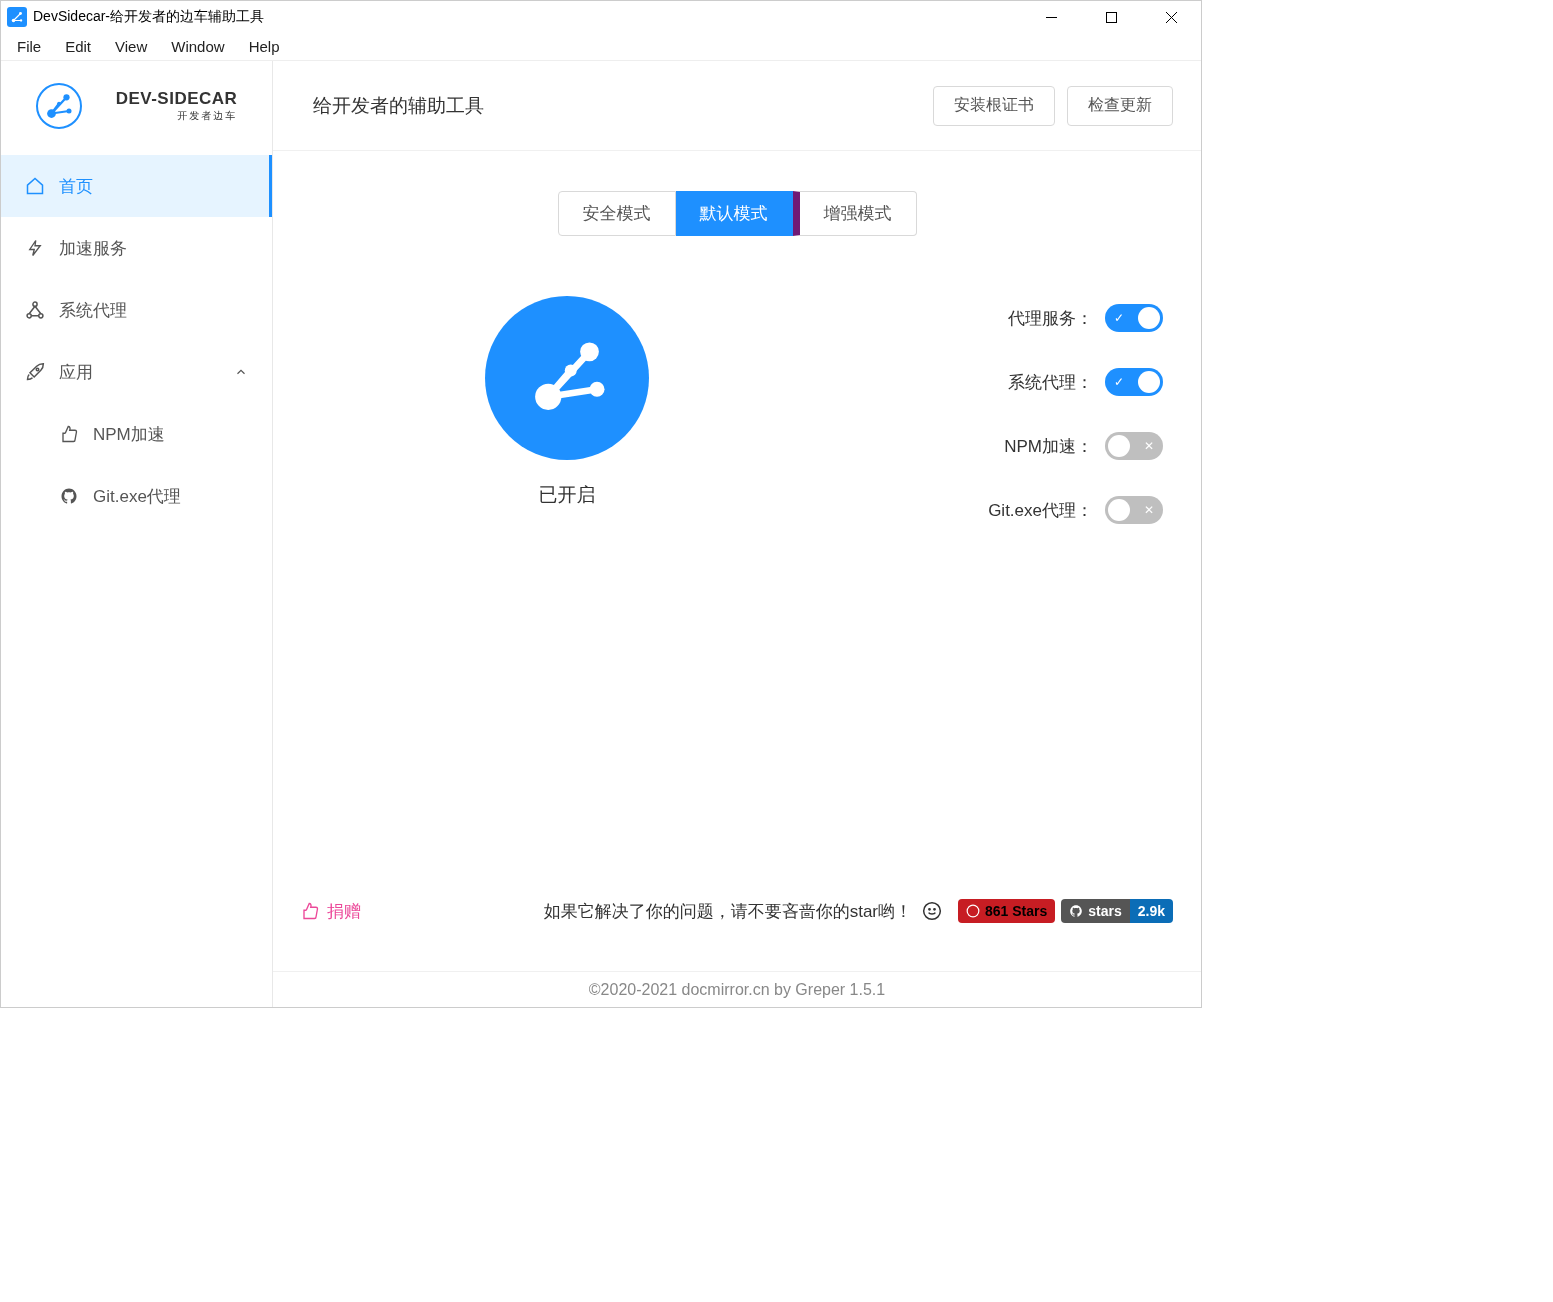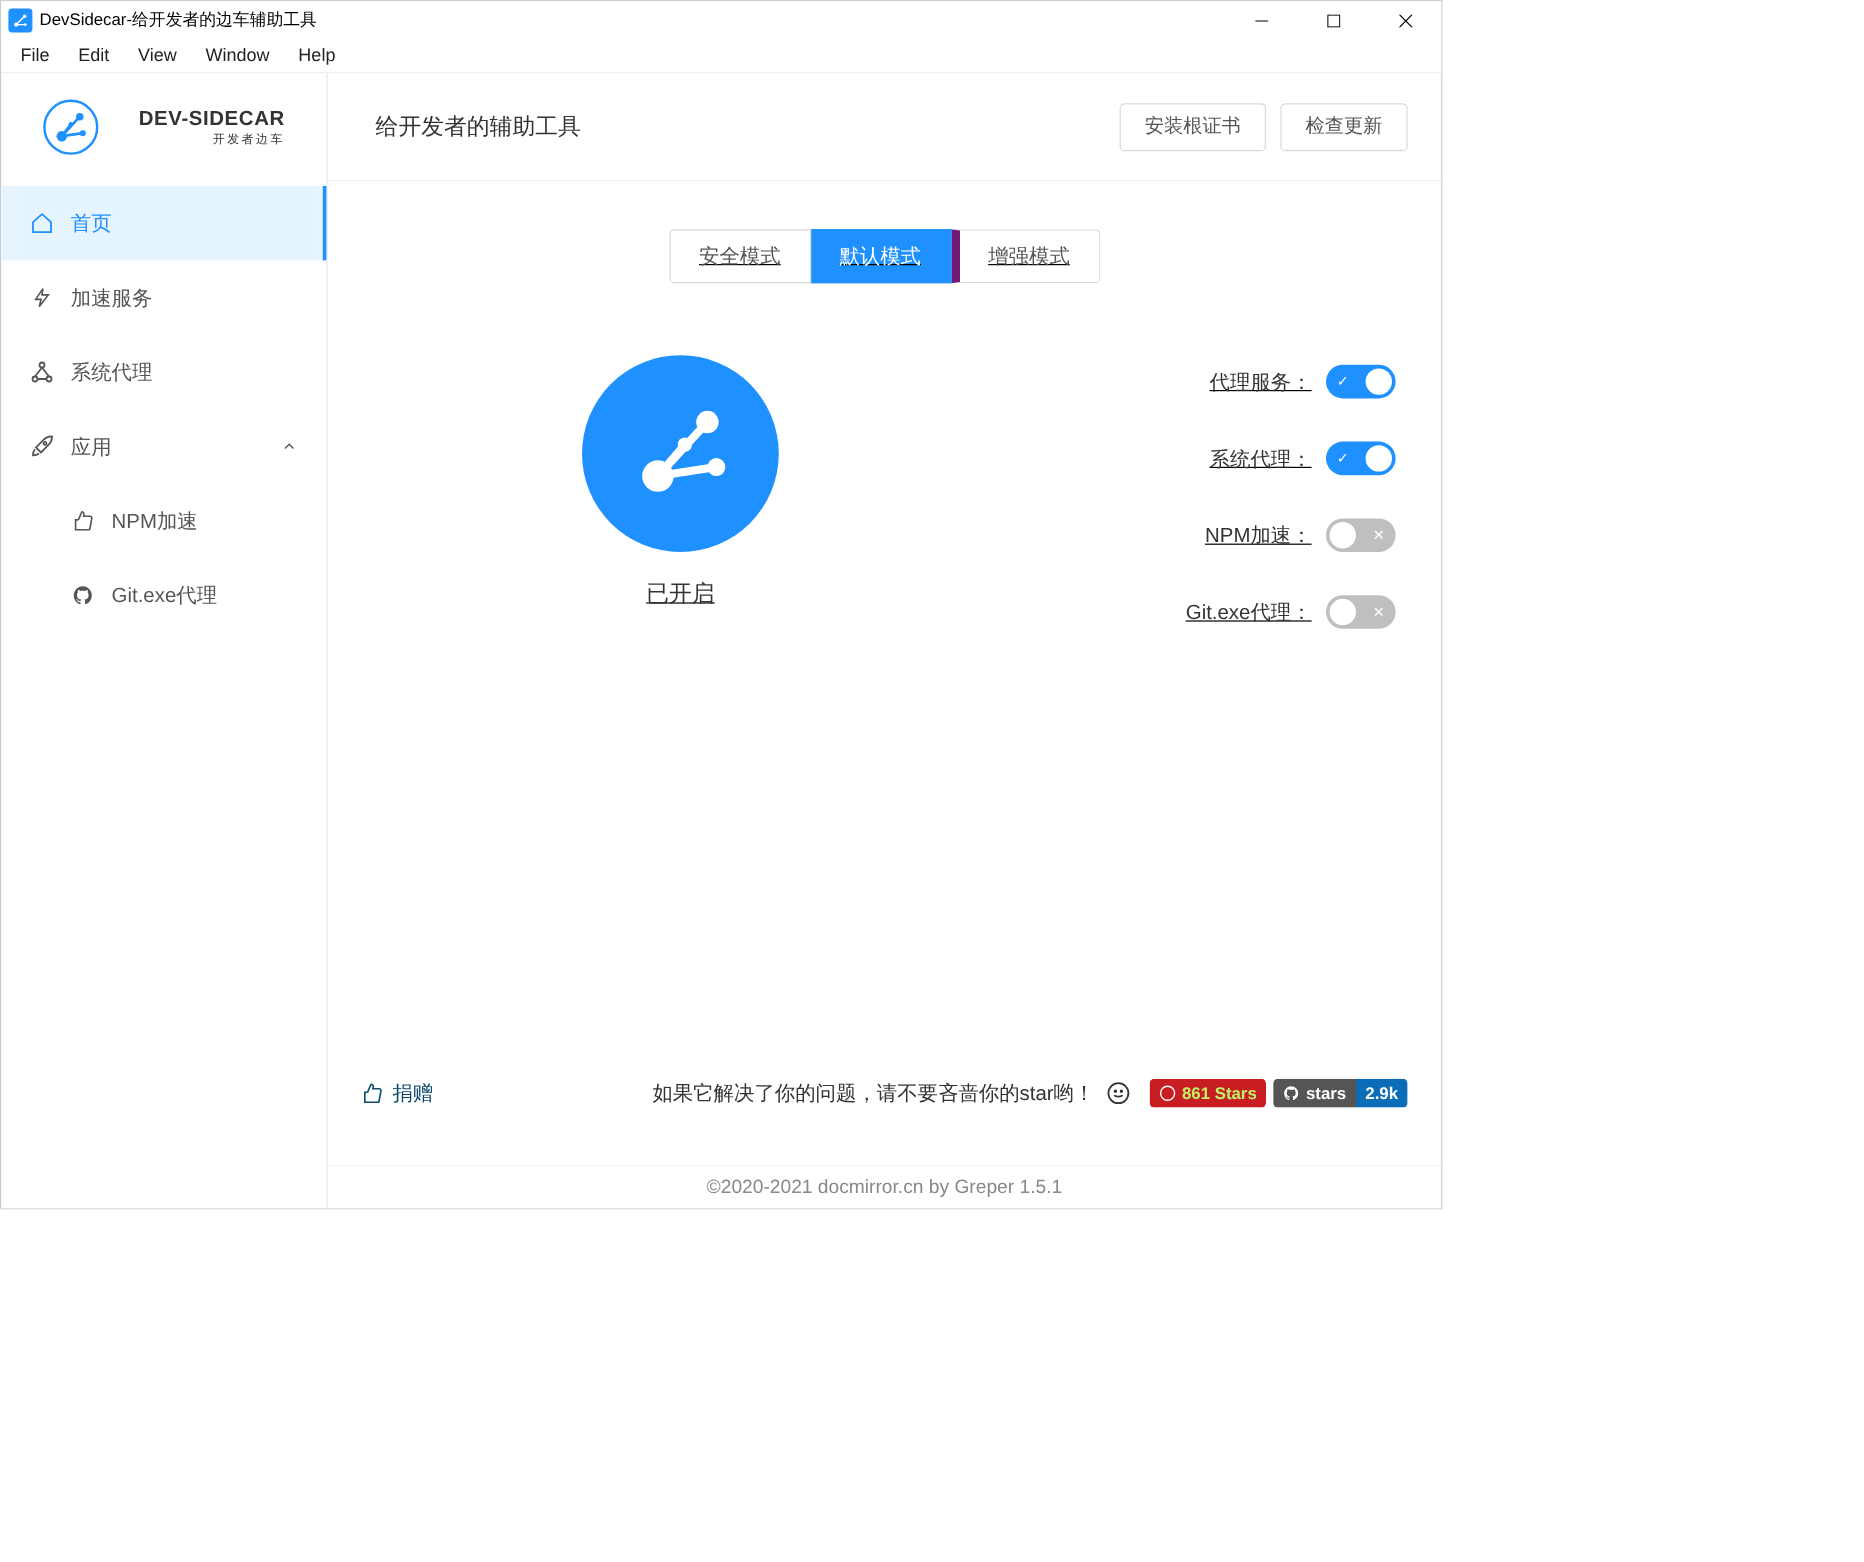--- a/index.html
+++ b/index.html
@@ -34,21 +34,21 @@
 .nav-icon { width: 20px; height: 20px; margin-right: 14px; display: flex; align-items: center; justify-content: center; }
 .nav-expand { margin-left: auto; }
 .nav-sub { height: 62px; display: flex; align-items: center; padding: 0 24px 0 58px; font-size: 17px; color: #555; cursor: pointer; }
 .nav-sub .nav-icon { margin-right: 14px; }
 
 .main { flex: 1; display: flex; flex-direction: column; }
 .header { height: 90px; display: flex; align-items: center; padding: 0 28px; border-bottom: 1px solid #f0f0f0; }
 .header-title { font-size: 19px; color: #333; flex: 1; margin-left: 12px; }
 .header-btn { height: 40px; padding: 0 20px; border: 1px solid #d9d9d9; border-radius: 4px; background: #fff; font-size: 16px; color: #555; margin-left: 12px; cursor: pointer; }
 
-.content { flex: 1; padding: 40px 28px 0; position: relative; text-decoration: underline; }
+.content { flex: 1; padding: 40px 28px 0; position: relative; }
 
 .tabs { display: flex; justify-content: center; }
 .tab { padding: 10px 24px; font-size: 17px; color: #555; border: 1px solid #d9d9d9; background: #fff; cursor: pointer; }
 .tab:first-child { border-radius: 4px 0 0 4px; }
 .tab:last-child { border-radius: 0 4px 4px 0; }
 .tab.active { background: #1E90FF; color: #fff; border-color: #1E90FF; }
 .tab + .tab { border-left: none; }
 .tab.active + .tab { border-left: 7px solid #701a75; }
 
 .center-area { display: flex; margin-top: 60px; }
@@ -63,26 +63,26 @@
 .switch.on { background: #1E90FF; }
 .switch.off { background: #bfbfbf; }
 .switch-knob { width: 22px; height: 22px; border-radius: 50%; background: #fff; position: absolute; top: 3px; }
 .switch.on .switch-knob { right: 3px; }
 .switch.off .switch-knob { left: 3px; }
 .switch-mark { position: absolute; top: 50%; transform: translateY(-50%); font-size: 12px; color: #fff; }
 .switch.on .switch-mark { left: 9px; }
 .switch.off .switch-mark { right: 9px; }
 
 .footer-row { position: absolute; left: 28px; right: 28px; bottom: 48px; display: flex; align-items: center; font-size: 17px; }
-.donate { display: flex; align-items: center; color: #0c4a6e; cursor: pointer; }
+.donate { display: flex; align-items: center; color: #ec4899; cursor: pointer; }
 .donate-icon { margin-right: 8px; }
 .star-text { margin-left: auto; color: #333; }
 .smile { margin: 0 10px; }
 .badge { display: inline-flex; align-items: center; border-radius: 4px; overflow: hidden; font-size: 14px; margin-left: 6px; cursor: pointer; }
-.badge-left { background: #c71d23; color: #bef264; padding: 4px 8px; display: flex; align-items: center; gap: 5px; font-weight: 600; }
+.badge-left { background: #c71d23; color: #000000; padding: 4px 8px; display: flex; align-items: center; gap: 5px; font-weight: 600; }
 .badge-gh-left { background: #555; color: #fff; padding: 4px 8px; display: flex; align-items: center; gap: 5px; font-weight: 600; }
 .badge-right { background: #0b6db7; color: #fff; padding: 4px 8px; font-weight: 600; }
 
 .copyright { height: 36px; display: flex; align-items: center; justify-content: center; font-size: 16px; color: #888; border-top: 1px solid #f0f0f0; }
 
 svg { display: block; }
 </style>
 </head>
 <body>
 

